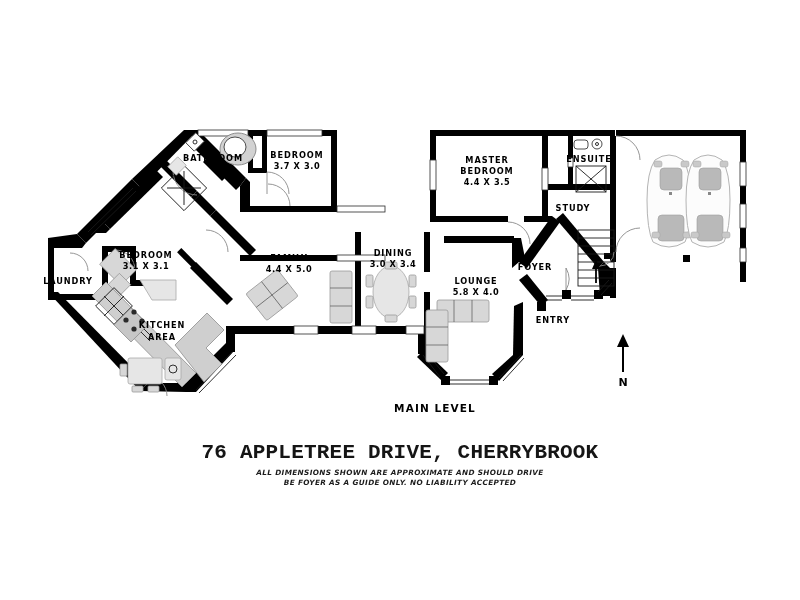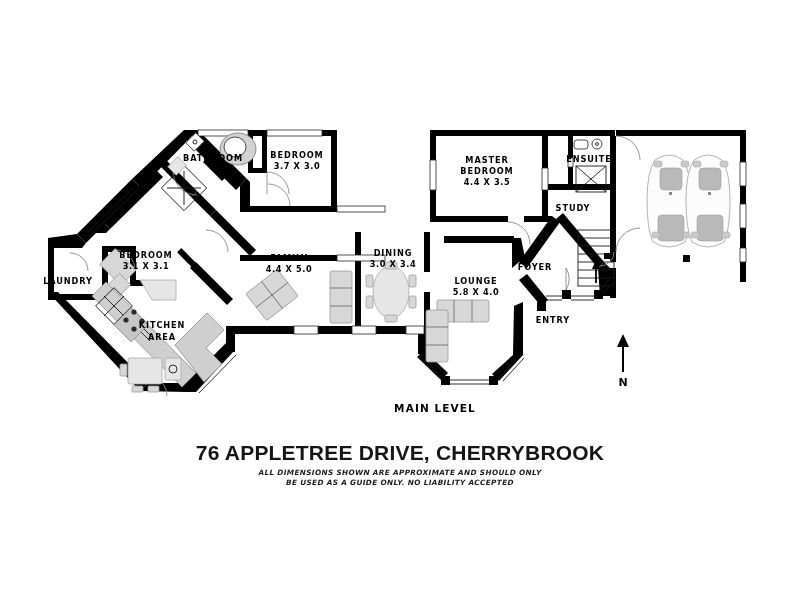--- a/index.html
+++ b/index.html
@@ -73,21 +73,21 @@
     font-size: 11px;
     fill: #000000;
     text-anchor: middle;
     dominant-baseline: middle;
   }
   .title-text {
     position: absolute;
     left: 0;
     width: 800px;
     text-align: center;
-    font-family: Liberation Sans, sans-serif;
+    font-family: Liberation Mono, monospace;
     font-weight: 700;
     font-size: 21px;
     letter-spacing: 0.2px;
     color: #151515;
     white-space: nowrap;
   }
   .disc-line {
     position: absolute;
     left: 0;
     width: 800px;
@@ -429,16 +429,16 @@
     <g>
       <line stroke="#000" stroke-width="2" x1="623" y1="372" x2="623" y2="342"></line>
       <polygon fill="#000" points="623,334 617,347 629,347"></polygon>
       <text class="north-label" x="623" y="383">N</text>
     </g>
 
     <text class="level-label" x="435" y="409">MAIN LEVEL</text>
   </svg>
 
   <div class="title-text" style="top:441px;">76 APPLETREE DRIVE, CHERRYBROOK</div>
-  <div class="disc-line" style="top:468px;">ALL DIMENSIONS SHOWN ARE APPROXIMATE AND SHOULD ONLY</div>
-  <div class="disc-line" style="top:478px;">BE USED AS A GUIDE ONLY. NO LIABILITY ACCEPTED</div>
+  <div class="disc-line" style="top:468px;">ALL DIMENSIONS SHOWN ARE APPROXIMATE AND SHOULD DRIVE</div>
+  <div class="disc-line" style="top:478px;">BE FOYER AS A GUIDE ONLY. NO LIABILITY ACCEPTED</div>
 
 </div>
 
 </body></html>

